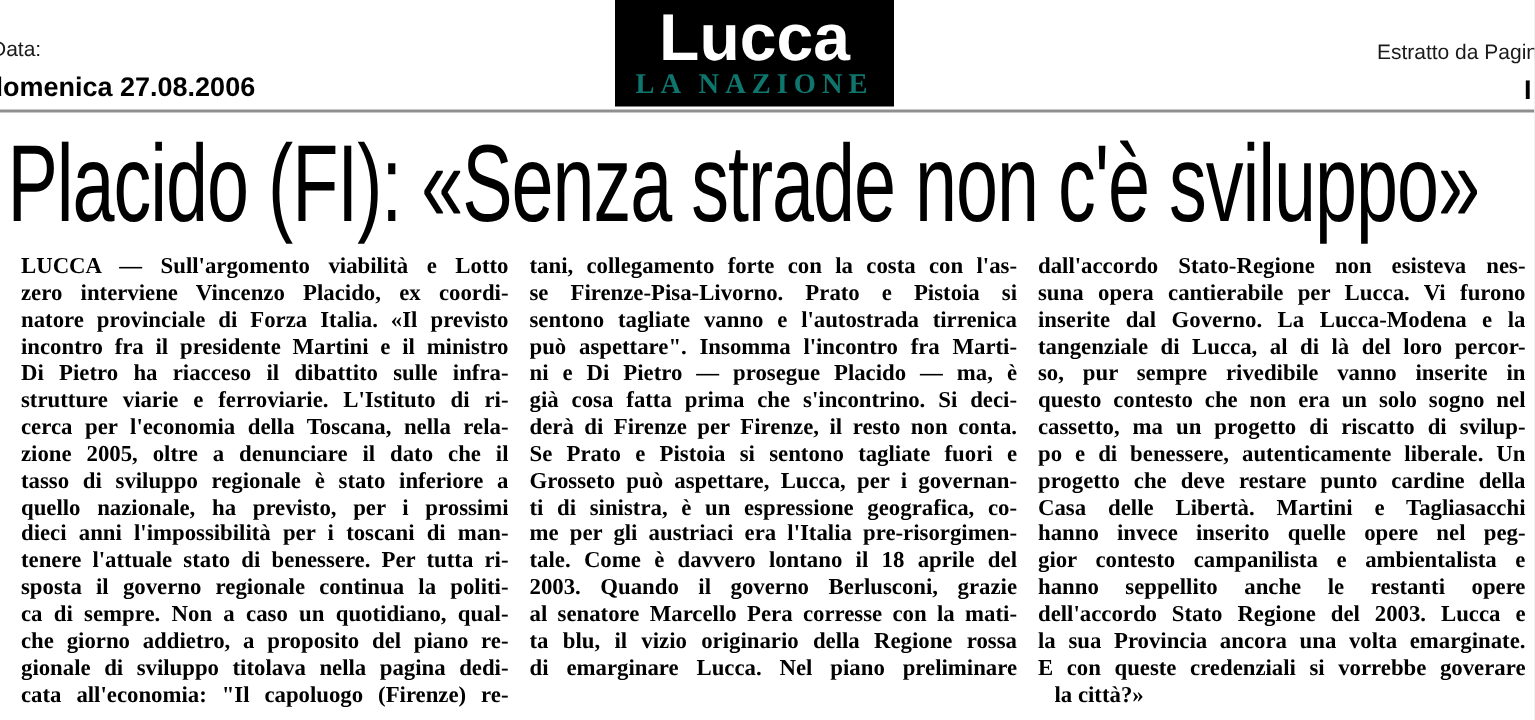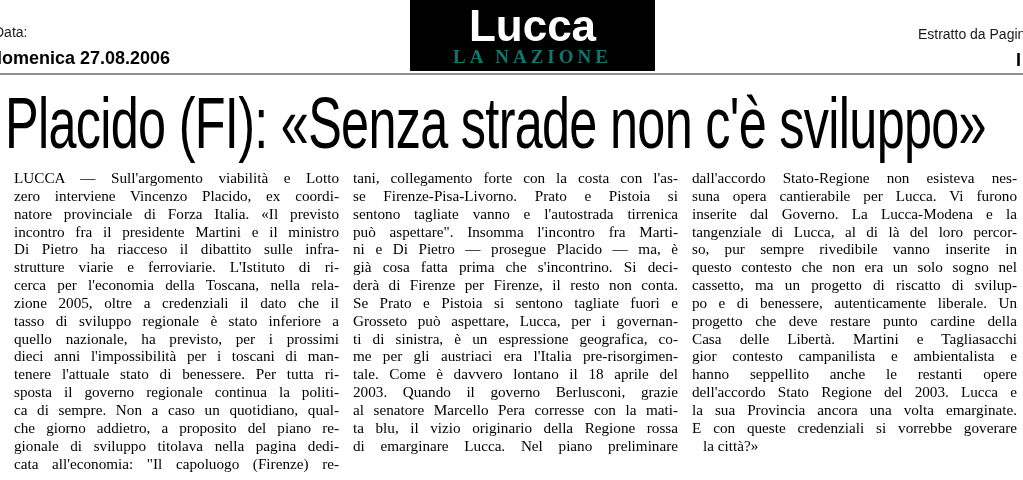--- a/index.html
+++ b/index.html
@@ -17,21 +17,21 @@
     font-family:"Liberation Sans", sans-serif;
     font-size:14px;color:#1a1a1a;
   }
   .hdr-date-value{
     position:absolute;left:-9px;top:48px;
     font-family:"Liberation Sans", sans-serif;
     font-size:18px;font-weight:bold;color:#000;
   }
   .masthead{
     position:absolute;left:410px;top:0;
-    width:245px;height:71px;
+    width:186px;height:71px;
     background:#000;
     display:flex;flex-direction:column;align-items:center;justify-content:center;
   }
   .masthead-title{
     font-family:"Liberation Sans", sans-serif;
     font-weight:bold;font-size:44px;line-height:42px;color:#fff;
     letter-spacing:0px;
   }
   .masthead-subtitle{
     font-family:"Liberation Serif", serif;
@@ -62,21 +62,21 @@
     transform:scaleX(0.69);
     transform-origin:0 0;
     letter-spacing:-1px;
   }
   
   .columns{
     position:absolute;left:14px;top:169px;
     width:1003px;
     display:flex;gap:14px;
   }
-  .col{width:325px;}
+  .col{width:325px;font-weight:bold;}
   .line{
     font-size:15.2px;
     line-height:17.85px;
     height:17.85px;
     overflow:hidden;
     text-align:justify;
     text-align-last:justify;
     white-space:nowrap;
   }
   .columns .col:last-child .line:last-child{
@@ -108,21 +108,21 @@
 
   <main class="columns">
     <div class="col">
         <div class="line">LUCCA — Sull'argomento viabilità e Lotto</div>
         <div class="line">zero interviene Vincenzo Placido, ex coordi-</div>
         <div class="line">natore provinciale di Forza Italia. «Il previsto</div>
         <div class="line">incontro fra il presidente Martini e il ministro</div>
         <div class="line">Di Pietro ha riacceso il dibattito sulle infra-</div>
         <div class="line">strutture viarie e ferroviarie. L'Istituto di ri-</div>
         <div class="line">cerca per l'economia della Toscana, nella rela-</div>
-        <div class="line">zione 2005, oltre a credenziali il dato che il</div>
+        <div class="line">zione 2005, oltre a denunciare il dato che il</div>
         <div class="line">tasso di sviluppo regionale è stato inferiore a</div>
         <div class="line">quello nazionale, ha previsto, per i prossimi</div>
         <div class="line">dieci anni l'impossibilità per i toscani di man-</div>
         <div class="line">tenere l'attuale stato di benessere. Per tutta ri-</div>
         <div class="line">sposta il governo regionale continua la politi-</div>
         <div class="line">ca di sempre. Non a caso un quotidiano, qual-</div>
         <div class="line">che giorno addietro, a proposito del piano re-</div>
         <div class="line">gionale di sviluppo titolava nella pagina dedi-</div>
         <div class="line">cata all'economia: "Il capoluogo (Firenze) re-</div>
       </div>
@@ -148,20 +148,21 @@
         <div class="line">dall'accordo Stato-Regione non esisteva nes-</div>
         <div class="line">suna opera cantierabile per Lucca. Vi furono</div>
         <div class="line">inserite dal Governo. La Lucca-Modena e la</div>
         <div class="line">tangenziale di Lucca, al di là del loro percor-</div>
         <div class="line">so, pur sempre rivedibile vanno inserite in</div>
         <div class="line">questo contesto che non era un solo sogno nel</div>
         <div class="line">cassetto, ma un progetto di riscatto di svilup-</div>
         <div class="line">po e di benessere, autenticamente liberale. Un</div>
         <div class="line">progetto che deve restare punto cardine della</div>
         <div class="line">Casa delle Libertà. Martini e Tagliasacchi</div>
+        <div class="line">hanno invece inserito quelle opere nel peg-</div>
         <div class="line">gior contesto campanilista e ambientalista e</div>
         <div class="line">hanno seppellito anche le restanti opere</div>
         <div class="line">dell'accordo Stato Regione del 2003. Lucca e</div>
         <div class="line">la sua Provincia ancora una volta emarginate.</div>
         <div class="line">E con queste credenziali si vorrebbe goverare</div>
         <div class="line">la città?»</div>
       </div>
   </main>
 
 </div>

